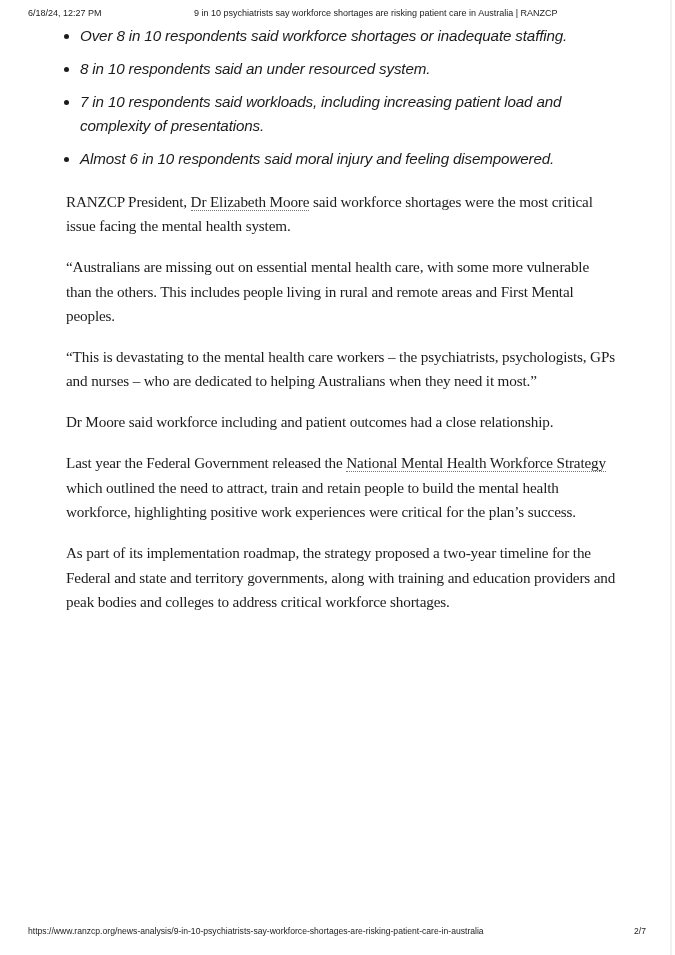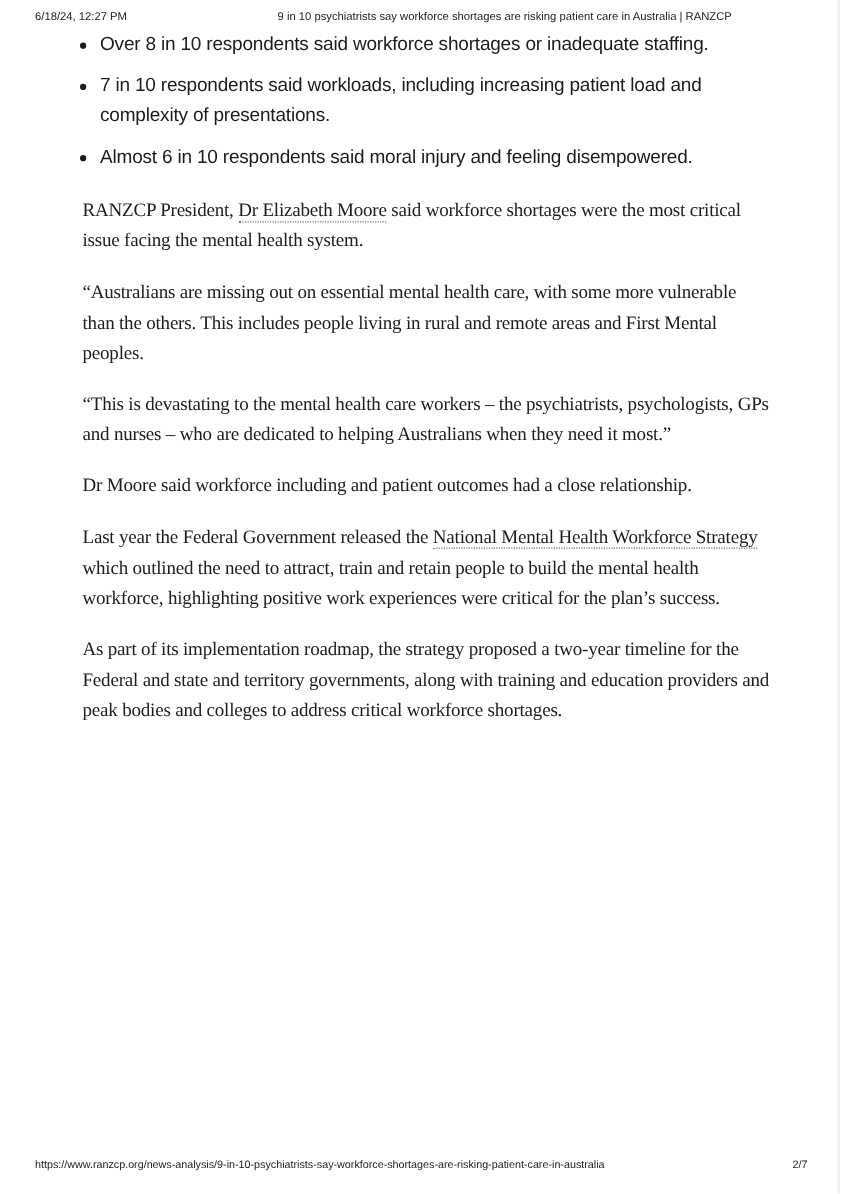--- a/index.html
+++ b/index.html
@@ -24,39 +24,40 @@
       font-size: 9px;
       color: #222;
     }
     .print-header .date {
       position: absolute;
       left: 28px;
       top: 0;
     }
     .print-header .title {
       position: absolute;
-      left: 222px;
+      left: 194px;
       top: 0;
       white-space: nowrap;
     }
     .content {
       position: absolute;
       left: 66px;
       top: 24px;
       width: 552px;
       font-family: "Liberation Sans", sans-serif;
       font-size: 15.2px;
       line-height: 24.4px;
       color: #1c1c1c;
       letter-spacing: -0.15px;
     }
     ul.bullets {
       margin: 0;
       padding: 0;
       list-style: none;
+      font-style: italic;
     }
     ul.bullets li {
       position: relative;
       padding-left: 14px;
       margin-bottom: 8.6px;
     }
     ul.bullets li::before {
       content: "";
       position: absolute;
       left: -2px;
@@ -111,20 +112,21 @@
 <body>
 
 <div class="print-header">
   <span class="date">6/18/24, 12:27 PM</span>
   <span class="title">9 in 10 psychiatrists say workforce shortages are risking patient care in Australia | RANZCP</span>
 </div>
 
 <div class="content">
   <ul class="bullets">
     <li>Over 8 in 10 respondents said workforce shortages or inadequate staffing.</li>
+    <li>8 in 10 respondents said an under resourced system.</li>
     <li>7 in 10 respondents said workloads, including increasing patient load and complexity of presentations.</li>
     <li>Almost 6 in 10 respondents said moral injury and feeling disempowered.</li>
   </ul>
 
   <p class="first-para"><span>RANZCP President, </span><a class="link" href="#">Dr Elizabeth Moore</a><span> said workforce shortages were the most critical issue facing the mental health system.</span></p>
 
   <p>“Australians are missing out on essential mental health care, with some more vulnerable than the others. This includes people living in rural and remote areas and First Mental peoples.</p>
   <p>“This is devastating to the mental health care workers – the psychiatrists, psychologists, GPs and nurses – who are dedicated to helping Australians when they need it most.”</p>
   <p>Dr Moore said workforce including and patient outcomes had a close relationship.</p>
 

